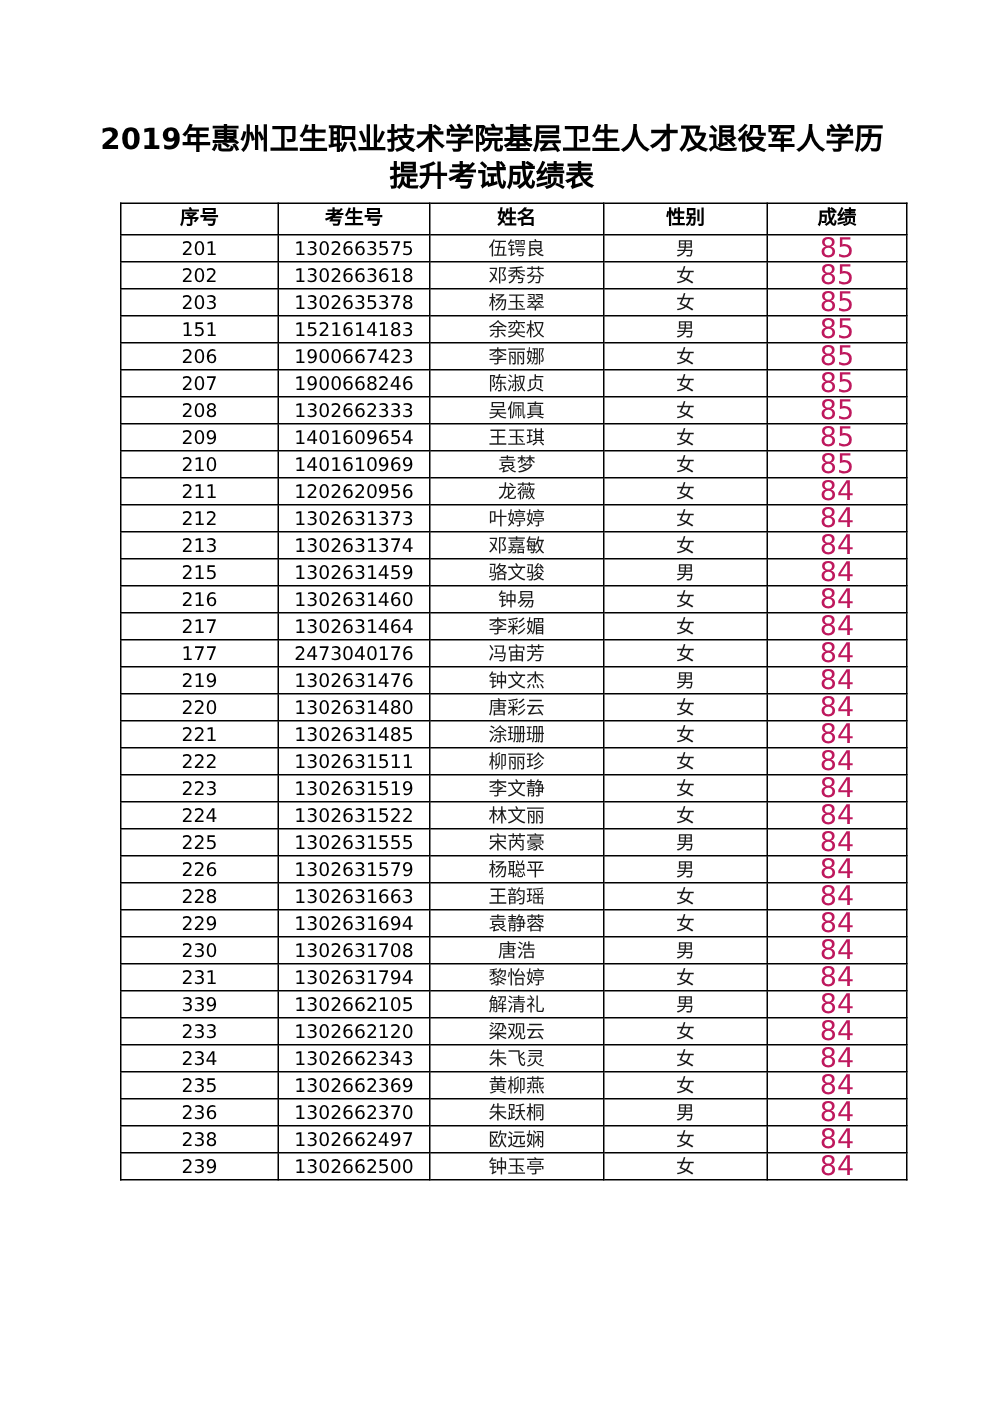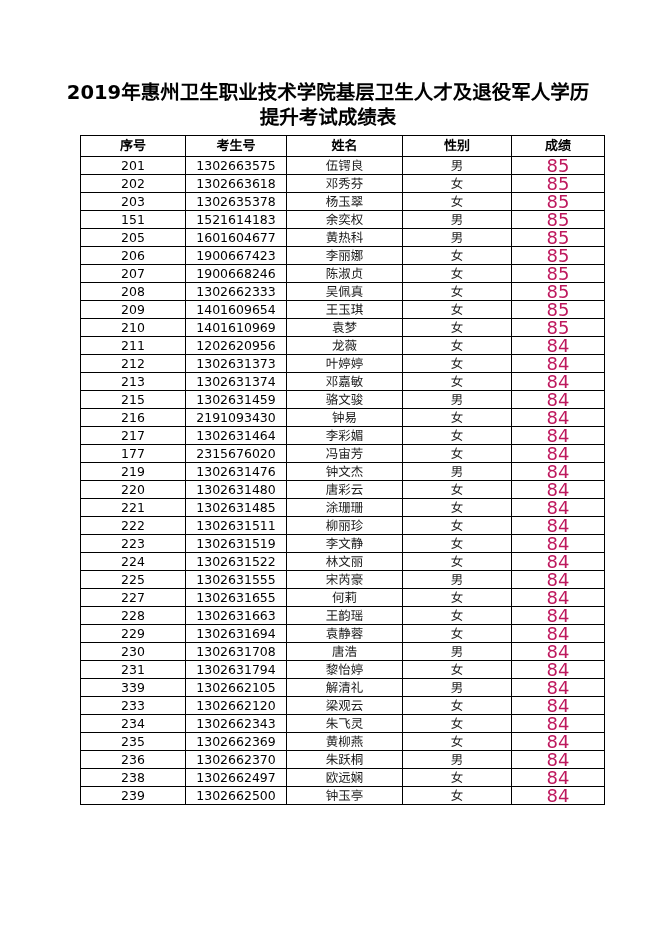--- a/index.html
+++ b/index.html
@@ -142,27 +142,20 @@
           <td class="col-score">85</td>
         </tr>
         <tr>
           <td class="col-seq">151</td>
           <td class="col-exam">1521614183</td>
           <td class="col-name">余奕权</td>
           <td class="col-sex">男</td>
           <td class="col-score">85</td>
         </tr>
         <tr>
-          <td class="col-seq">205</td>
-          <td class="col-exam">1601604677</td>
-          <td class="col-name">黄热科</td>
-          <td class="col-sex">男</td>
-          <td class="col-score">85</td>
-        </tr>
-        <tr>
           <td class="col-seq">206</td>
           <td class="col-exam">1900667423</td>
           <td class="col-name">李丽娜</td>
           <td class="col-sex">女</td>
           <td class="col-score">85</td>
         </tr>
         <tr>
           <td class="col-seq">207</td>
           <td class="col-exam">1900668246</td>
           <td class="col-name">陈淑贞</td>
@@ -213,35 +206,35 @@
         </tr>
         <tr>
           <td class="col-seq">215</td>
           <td class="col-exam">1302631459</td>
           <td class="col-name">骆文骏</td>
           <td class="col-sex">男</td>
           <td class="col-score">84</td>
         </tr>
         <tr>
           <td class="col-seq">216</td>
-          <td class="col-exam">2191093430</td>
+          <td class="col-exam">1302631460</td>
           <td class="col-name">钟易</td>
           <td class="col-sex">女</td>
           <td class="col-score">84</td>
         </tr>
         <tr>
           <td class="col-seq">217</td>
           <td class="col-exam">1302631464</td>
           <td class="col-name">李彩媚</td>
           <td class="col-sex">女</td>
           <td class="col-score">84</td>
         </tr>
         <tr>
           <td class="col-seq">177</td>
-          <td class="col-exam">2315676020</td>
+          <td class="col-exam">2473040176</td>
           <td class="col-name">冯宙芳</td>
           <td class="col-sex">女</td>
           <td class="col-score">84</td>
         </tr>
         <tr>
           <td class="col-seq">219</td>
           <td class="col-exam">1302631476</td>
           <td class="col-name">钟文杰</td>
           <td class="col-sex">男</td>
           <td class="col-score">84</td>
@@ -282,24 +275,24 @@
           <td class="col-score">84</td>
         </tr>
         <tr>
           <td class="col-seq">225</td>
           <td class="col-exam">1302631555</td>
           <td class="col-name">宋芮豪</td>
           <td class="col-sex">男</td>
           <td class="col-score">84</td>
         </tr>
         <tr>
-          <td class="col-seq">227</td>
-          <td class="col-exam">1302631655</td>
-          <td class="col-name">何莉</td>
-          <td class="col-sex">女</td>
+          <td class="col-seq">226</td>
+          <td class="col-exam">1302631579</td>
+          <td class="col-name">杨聪平</td>
+          <td class="col-sex">男</td>
           <td class="col-score">84</td>
         </tr>
         <tr>
           <td class="col-seq">228</td>
           <td class="col-exam">1302631663</td>
           <td class="col-name">王韵瑶</td>
           <td class="col-sex">女</td>
           <td class="col-score">84</td>
         </tr>
         <tr>

